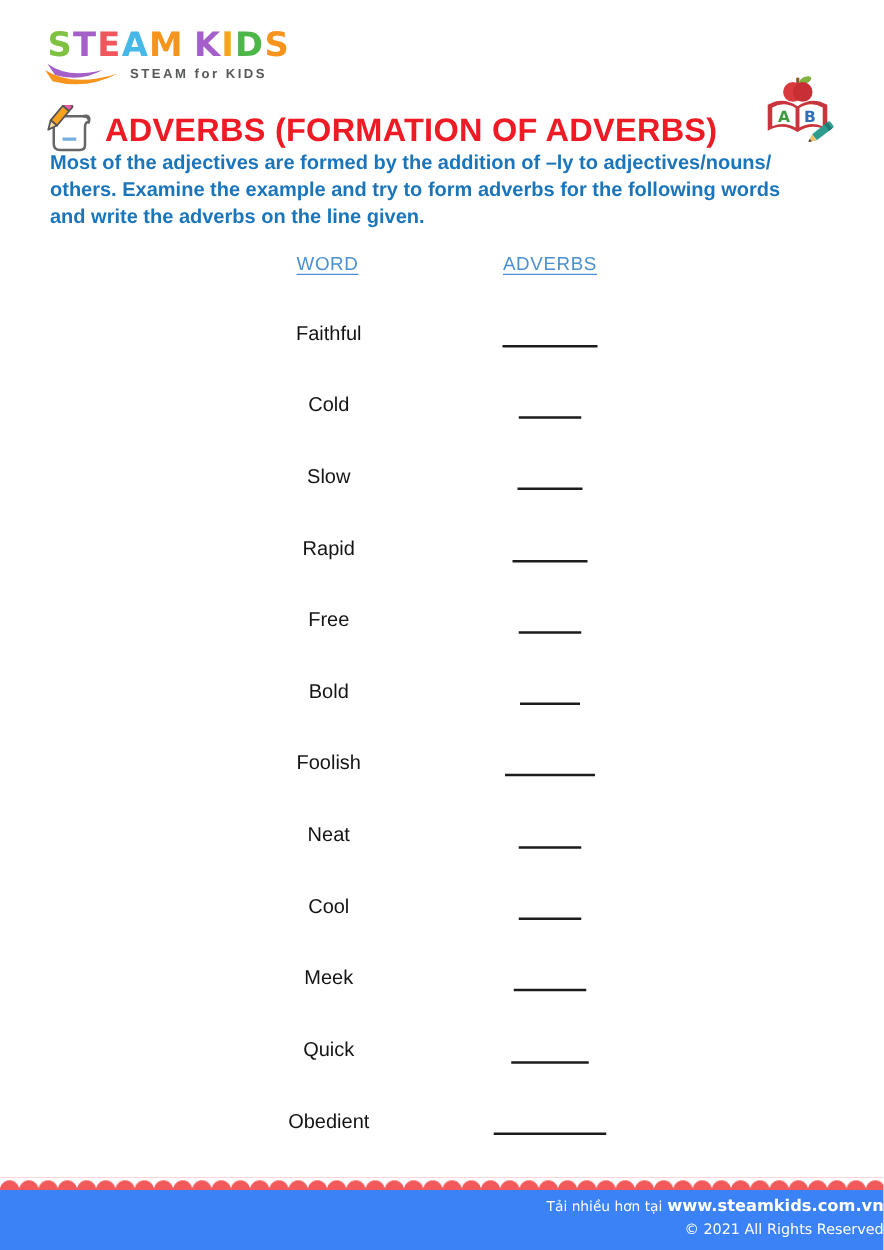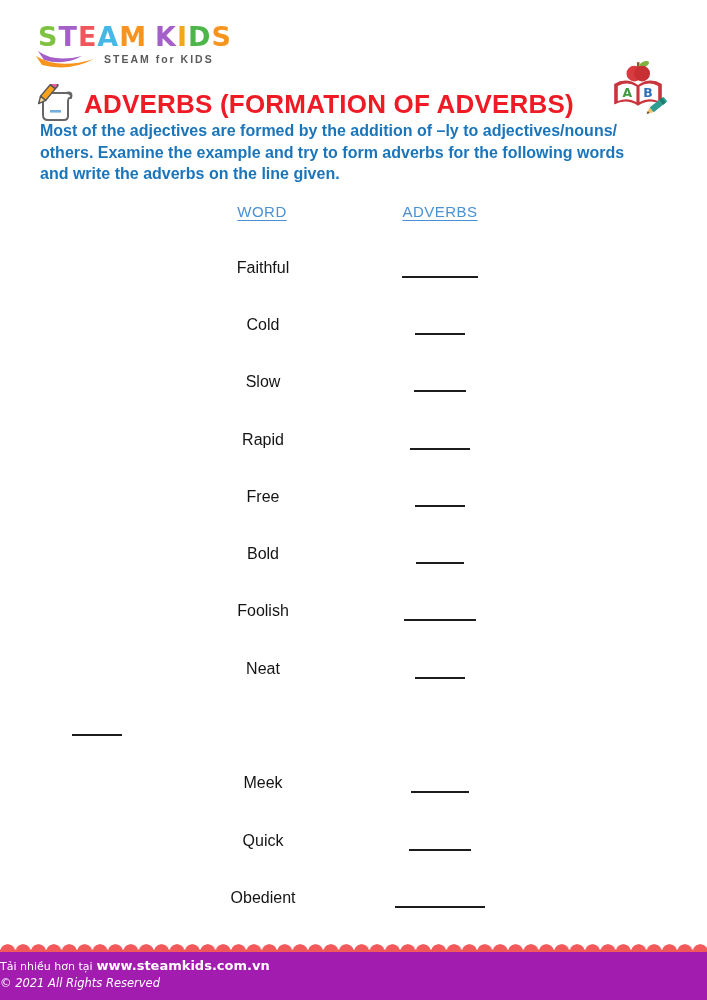--- a/index.html
+++ b/index.html
@@ -52,25 +52,25 @@
   .word-cell { width:160px; margin-left:183px; text-align:center; font-size:16px; color:#141414; }
   .line-cell { width:160px; margin-left:17px; display:flex; justify-content:center; }
   .answer-line { display:inline-block; height:1px; border-bottom:2px solid #1c1c1c;
                  transform:translateY(9px); }
 
   
   .footer { position:absolute; left:0; bottom:0; width:707px; }
   .footer-scallops { height:10px;
     background-image:radial-gradient(circle at 7.7px 10px, #f2595b 7.4px, rgba(242,89,91,0) 8px);
     background-size:15.4px 10px; background-repeat:repeat-x; background-position:0 0; }
-  .footer-band { height:48px; background:#a21caf; color:#ffffff; text-align:left;
+  .footer-band { height:48px; background:#3b82f6; color:#ffffff; text-align:right;
                  font-family:"DejaVu Sans",sans-serif; padding-top:6px; }
   .footer-line1 { font-size:11px; }
   .footer-url { font-size:13px; font-weight:bold; margin-left:4px; }
-  .footer-line2 { font-size:11.5px; font-style:italic; margin-top:3px; }
+  .footer-line2 { font-size:11.5px; margin-top:3px; }
 </style>
 </head>
 <body>
 
 <div class="page">
 
   <div class="logo">
     <div class="logo-word">
       <span><span style="color: rgb(127, 194, 65);">S</span><span style="color: rgb(164, 95, 201);">T</span><span style="color: rgb(240, 87, 93);">E</span><span style="color: rgb(69, 184, 232);">A</span><span style="color: rgb(247, 148, 29);">M</span></span><span class="logo-space"></span><span><span style="color: rgb(164, 95, 201);">K</span><span style="color: rgb(242, 167, 27);">I</span><span style="color: rgb(76, 182, 72);">D</span><span style="color: rgb(247, 148, 29);">S</span></span>
     </div>
@@ -168,20 +168,21 @@
           <span class="answer-line" style="width: 72px;"></span>
         </div>
       </div>
       <div class="ws-row">
         <div class="word-cell">Neat</div>
         <div class="line-cell">
           <span class="answer-line" style="width: 50px;"></span>
         </div>
       </div>
       <div class="ws-row">
+        <div class="word-cell">Cool</div>
         <div class="line-cell">
           <span class="answer-line" style="width: 50px;"></span>
         </div>
       </div>
       <div class="ws-row">
         <div class="word-cell">Meek</div>
         <div class="line-cell">
           <span class="answer-line" style="width: 58px;"></span>
         </div>
       </div>

